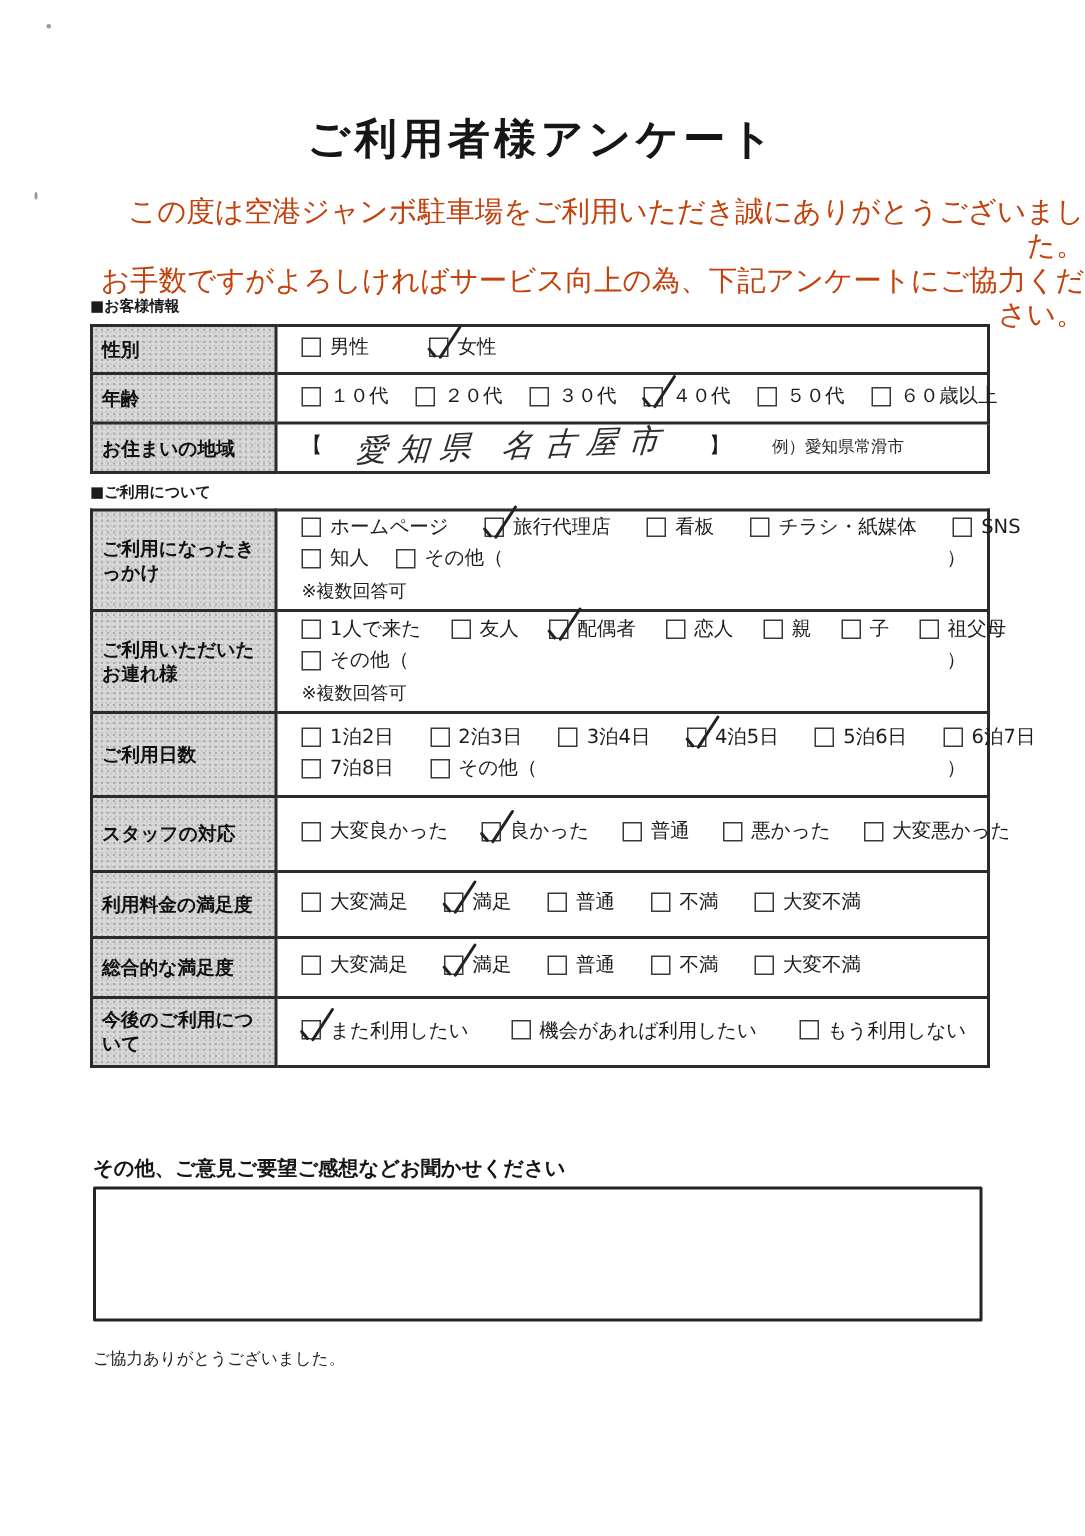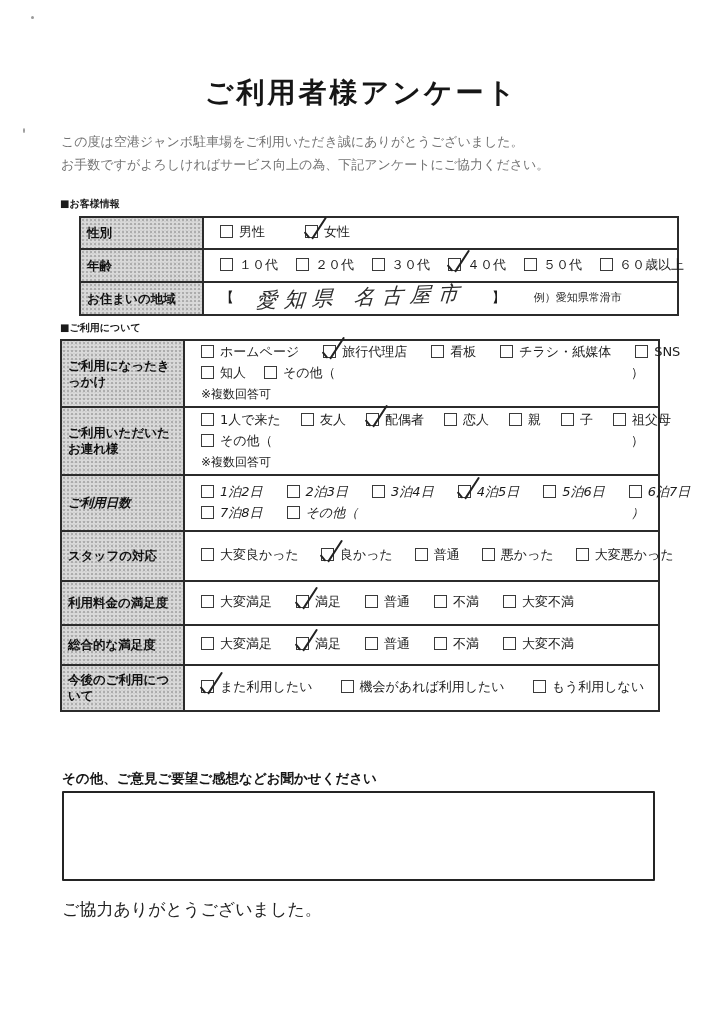--- a/index.html
+++ b/index.html
@@ -3,58 +3,58 @@
 <meta charset="utf-8">
 <style>
   html,body{margin:0;padding:0;background:#fff;}
   .page{position:relative;width:723px;height:1024px;background:#ffffff;overflow:hidden;
         font-family:"DejaVu Sans","Liberation Sans",sans-serif;color:#1f1f1f;}
   .speck{position:absolute;background:#9a9a9a;border-radius:50%;}
   .s1{left:31px;top:16px;width:3px;height:3px;}
   .s2{left:23px;top:128px;width:2px;height:5px;}
   .title{position:absolute;left:0;top:74px;width:723px;text-align:center;margin:0;
          font-size:28px;font-weight:bold;letter-spacing:3px;color:#161616;}
-  .intro{position:absolute;left:61px;top:130px;font-size:13px;line-height:23px;color:#737373;}
+  .intro{position:absolute;left:61px;top:130px;font-size:19px;line-height:23px;color:#c2410c;text-align:right;}
   .sec-h{position:absolute;font-size:10px;font-weight:bold;color:#1b1b1b;}
   .sec1{left:60px;top:197px;}
   .sec2{left:60px;top:321px;}
   table.tbl{position:absolute;left:60px;border-collapse:collapse;width:600px;table-layout:fixed;}
-  .t1{top:216px;margin-left:19px;}
+  .t1{top:216px;}
   .t2{top:339px;}
   .tbl th,.tbl td{border:2px solid #2b2b2b;vertical-align:middle;}
   .tbl th{width:112px;text-align:left;font-size:12.5px;font-weight:bold;color:#111;
           padding:2px 3px 2px 6px;line-height:16px;
           background-color:#d9d9d9;
           background-image:radial-gradient(#ababab 0.7px, transparent 0.9px),
                            radial-gradient(#c2c2c2 0.6px, transparent 0.8px);
           background-size:4px 4px,3px 3px;background-position:0 0,1.5px 2px;}
   .tbl td{padding:0 14px 3px 16px;font-size:13px;color:#1c1c1c;}
   tr.h32{height:32px;} tr.h33{height:33px;}
-  tr.h66{height:66px;} tr.h68{height:68px;} tr.h60{height:56px;font-style:italic;}
+  tr.h66{height:66px;} tr.h68{height:68px;} tr.h60{height:56px;}
   tr.h50{height:50px;border-radius:21px;} tr.h44{height:44px;} tr.h40{height:40px;} tr.h42{height:42px;} tr.h46{height:46px;font-family:Liberation Serif, serif;}
   .line{display:flex;align-items:center;line-height:21px;}
   .g18{gap:18px;} .g20{gap:20px;} .g22{gap:22px;} .g24{gap:24px;}
   .g28{gap:28px;} .g40{gap:40px;} .g46{gap:24px;} .g52{gap:52px;}
   .opt{display:inline-flex;align-items:center;white-space:nowrap;}
   .cb{display:inline-block;position:relative;width:11px;height:11px;border:1.6px solid #3a3a3a;
       margin-right:6px;flex:none;background:#fff;}
   .cb.checked::before{content:'';position:absolute;left:0px;bottom:-2px;width:2px;height:8px;
       background:#222;transform:rotate(-40deg);border-radius:2px;}
   .cb.checked::after{content:'';position:absolute;left:5px;bottom:-2px;width:2.2px;height:26px;
       background:#222;transform:rotate(33deg);transform-origin:bottom center;border-radius:2px;}
   .note{font-size:12px;color:#222;margin-top:2px;line-height:18px;}
   .tail{margin-left:auto;}
   .bracket{font-size:14px;color:#1c1c1c;}
   .handwrite{font-size:21px;letter-spacing:7px;color:#2c2c2c;font-style:italic;
       transform:rotate(-2deg) skewX(-6deg);display:inline-block;margin:0 26px 0 22px;}
   .example{font-size:11px;color:#2a2a2a;margin-left:28px;white-space:nowrap;}
   .comment-h{position:absolute;left:62px;top:770px;font-size:13.5px;font-weight:bold;color:#161616;}
   .comment-box{position:absolute;left:62px;top:791px;width:589px;height:86px;
       border:2.5px solid #242424;background:#fff;border-radius:1px;}
-  .thanks{position:absolute;left:62px;top:898px;font-size:17px;color:#222;}
+  .thanks{position:absolute;left:62px;top:898px;font-size:11px;color:#222;}
 </style>
 </head>
 <body>
 
 <div class="page">
   <div class="speck s1"></div>
   <div class="speck s2"></div>
 
   <h1 class="title">ご利用者様アンケート</h1>
 

